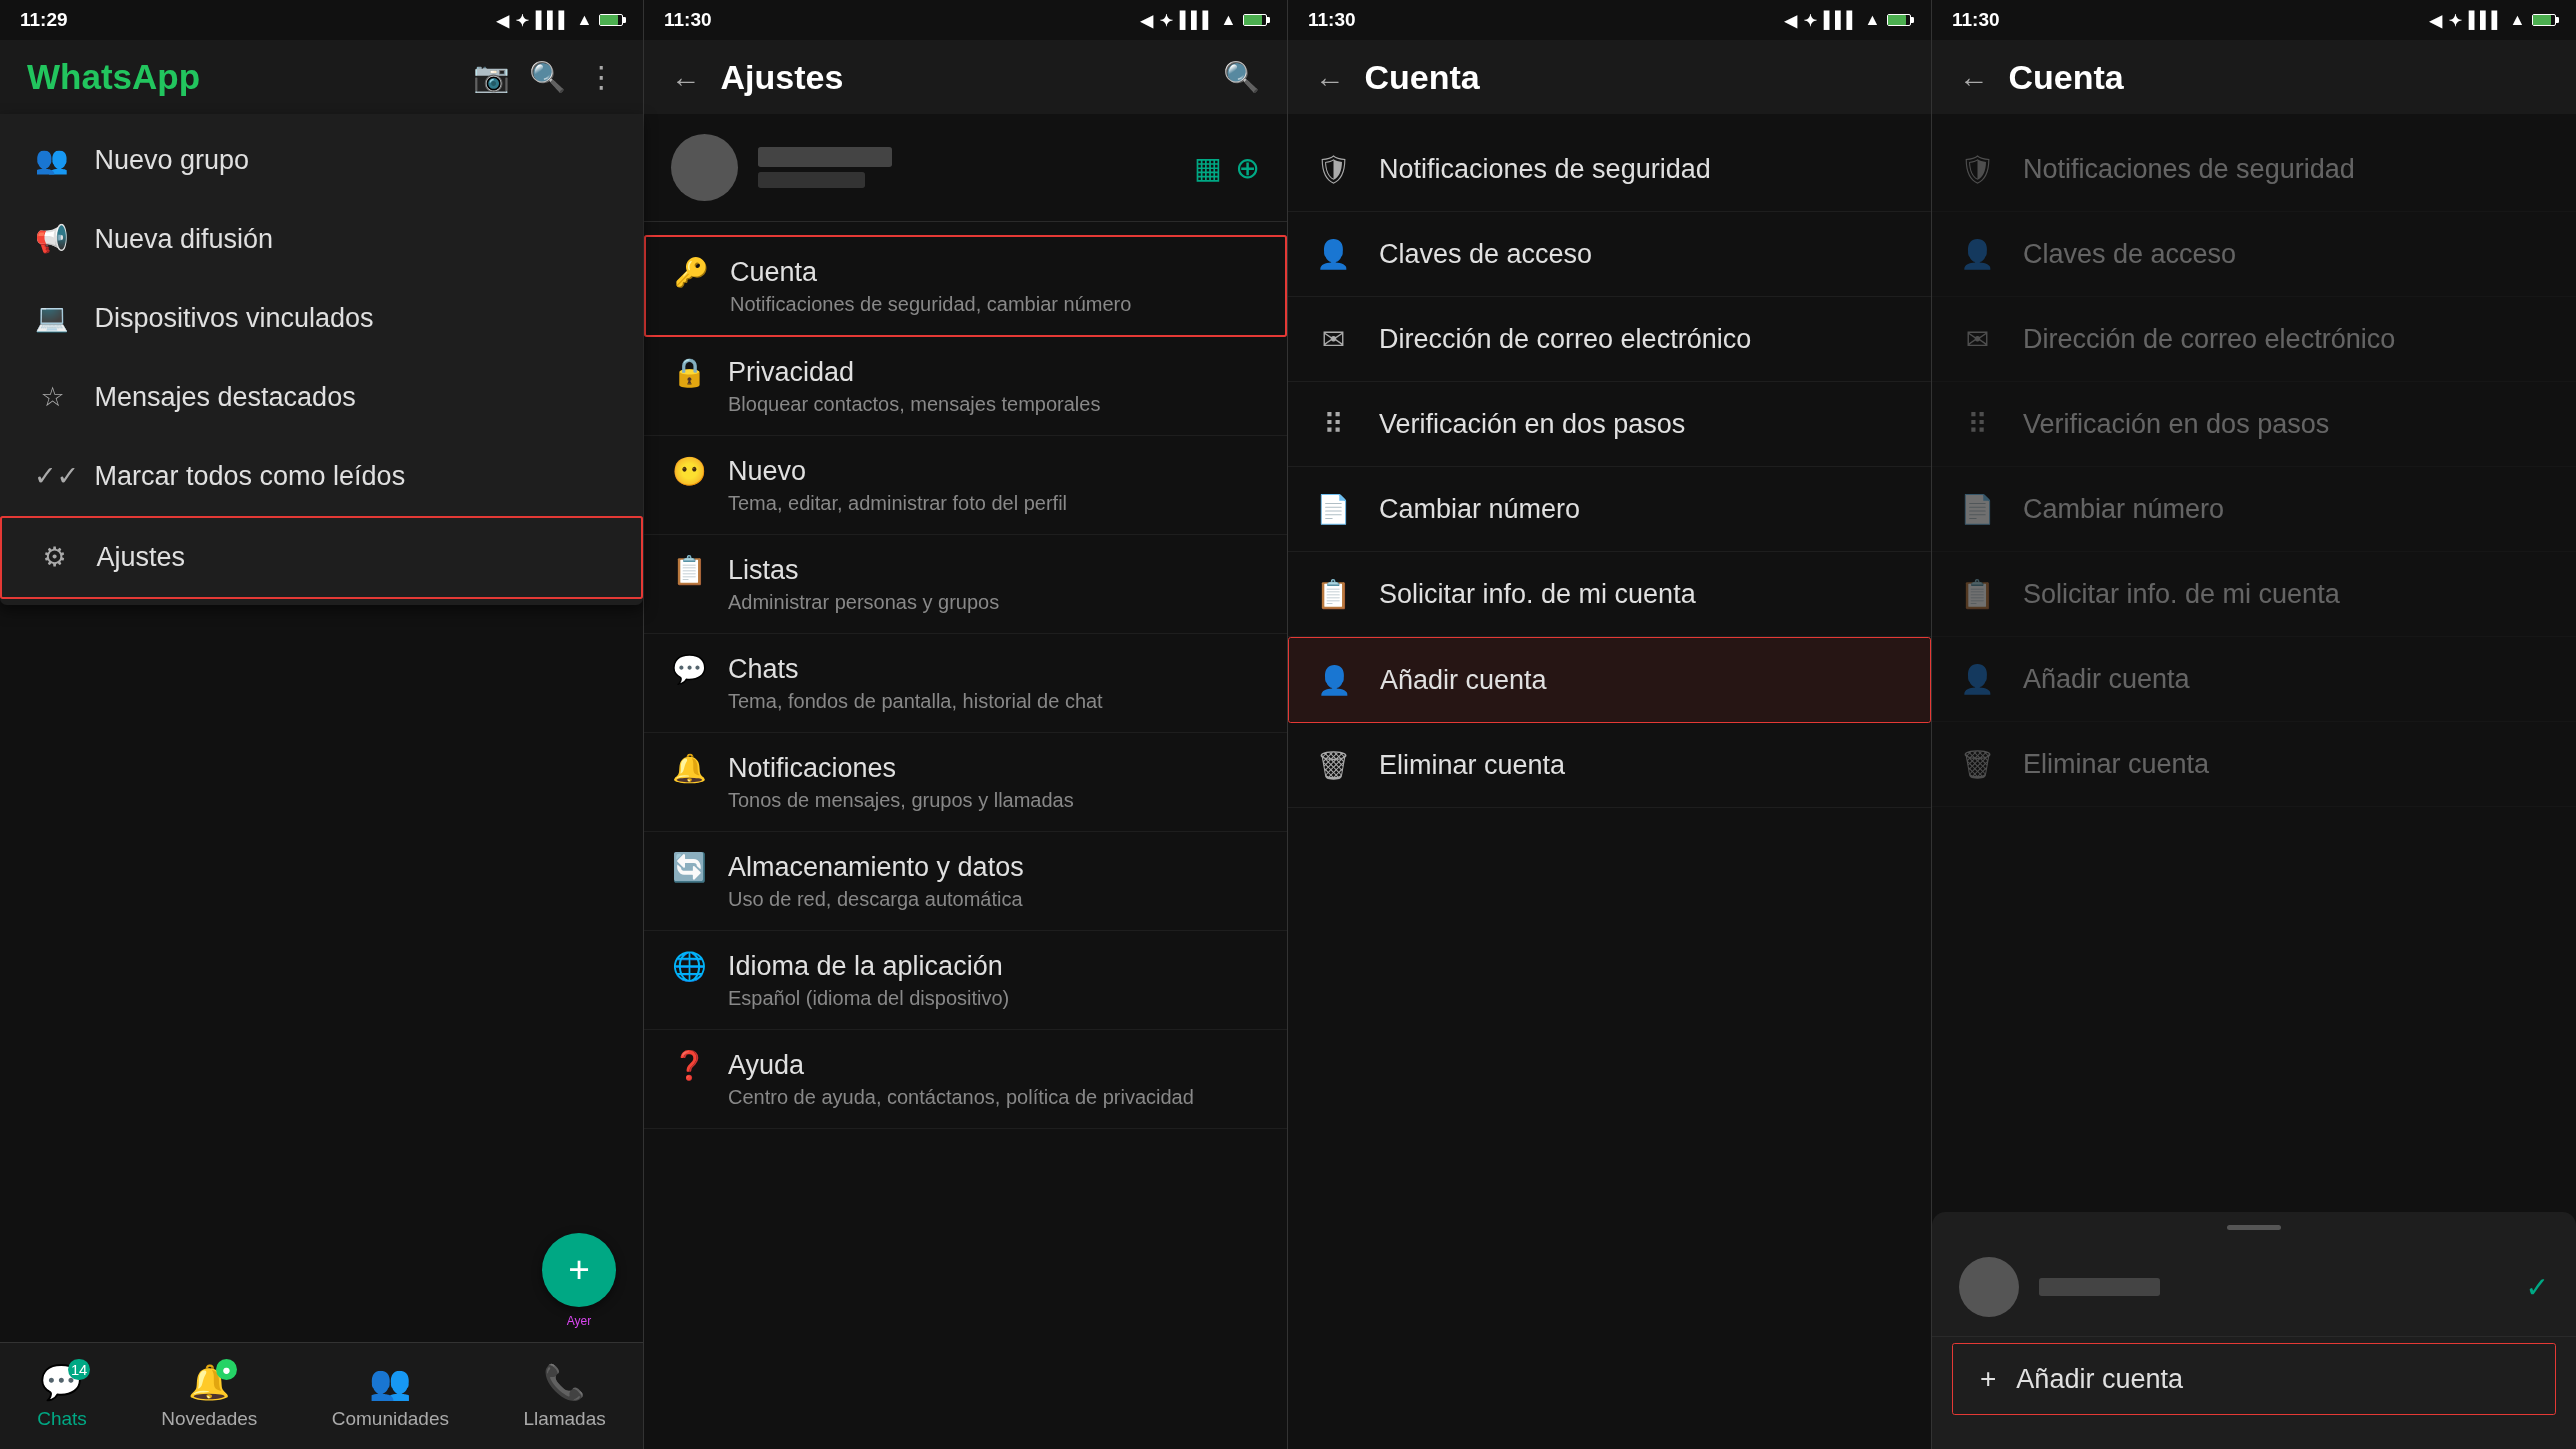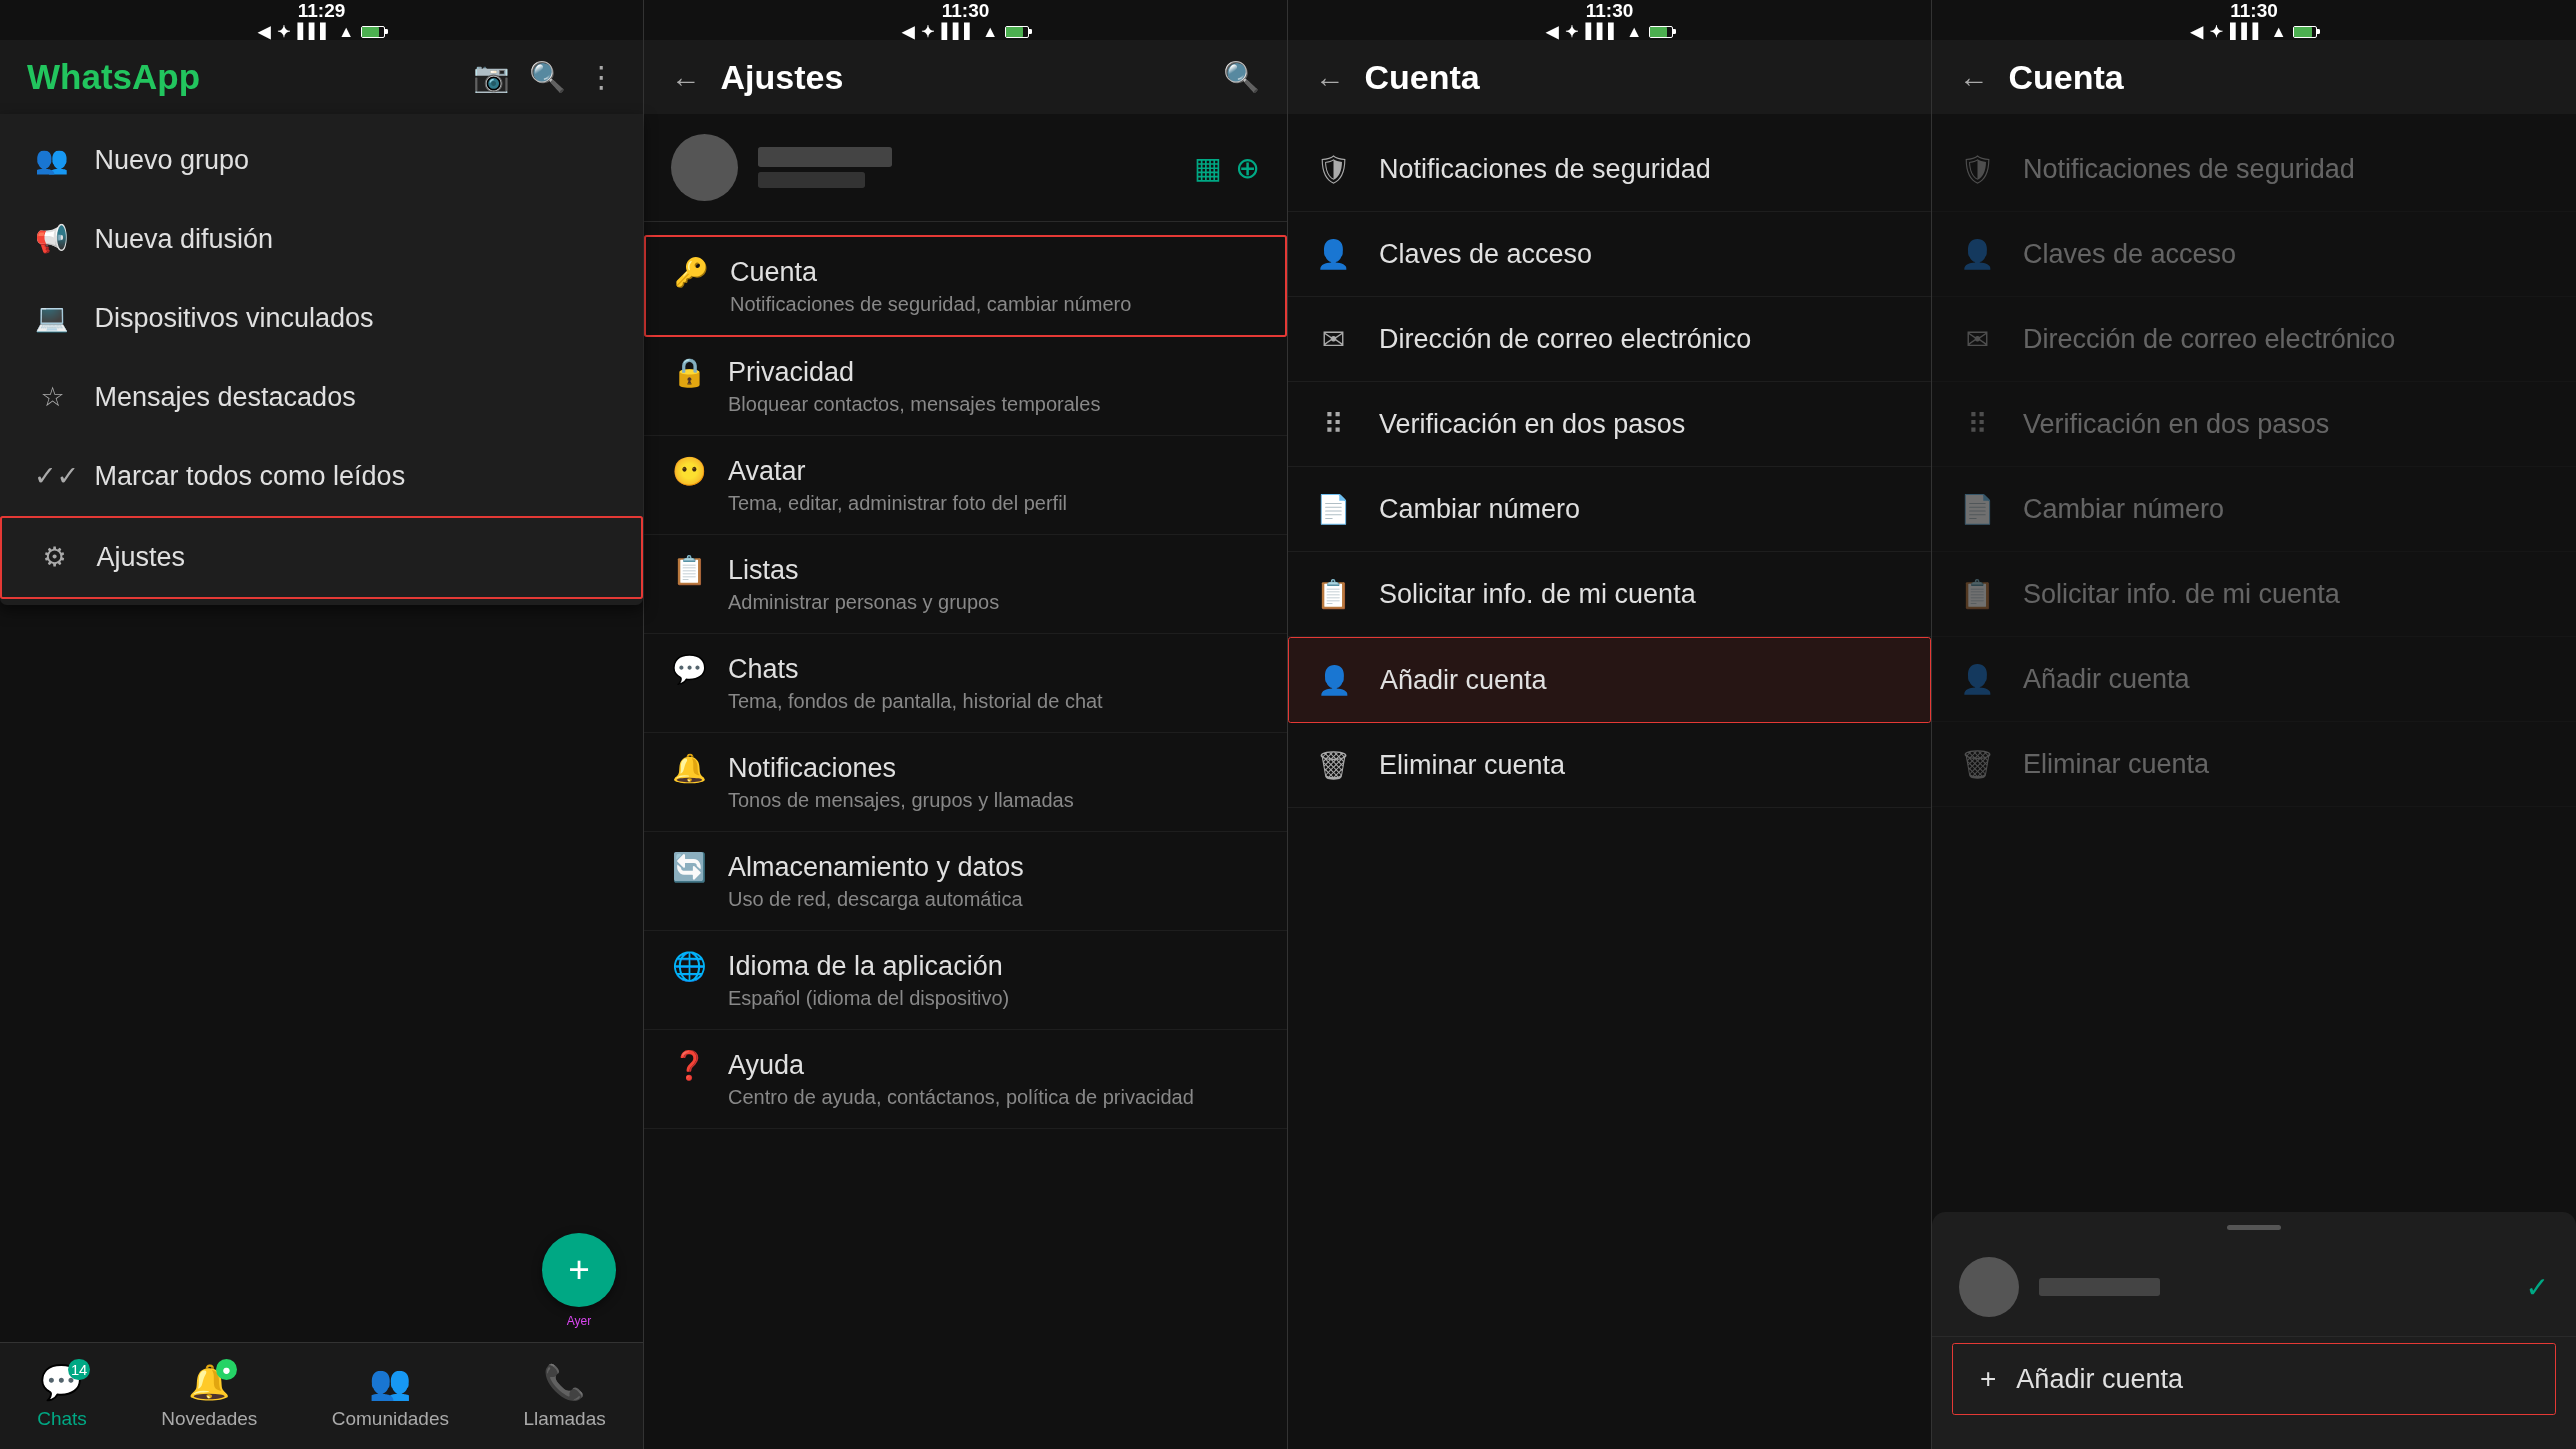--- a/index.html
+++ b/index.html
@@ -30,21 +30,20 @@
     .status-bar {
       height: 40px;
       background: #111;
       display: flex;
       align-items: center;
       justify-content: space-between;
       padding: 0 20px;
       color: #fff;
       font-size: 19px;
       font-weight: 600;
-      flex-direction: column;
     }
 
     .status-icons {
       display: flex;
       align-items: center;
       gap: 6.7px;
       font-size: 16px;
     }
 
     .battery-icon {
@@ -591,21 +590,21 @@
       <div class="settings-item-row">
         <span class="settings-icon">🔒</span>
         <span class="settings-label">Privacidad</span>
       </div>
       <span class="settings-sublabel">Bloquear contactos, mensajes temporales</span>
     </div>
 
     <div class="settings-item">
       <div class="settings-item-row">
         <span class="settings-icon">😶</span>
-        <span class="settings-label">Avatar</span>
+        <span class="settings-label">Nuevo</span>
       </div>
       <span class="settings-sublabel">Tema, editar, administrar foto del perfil</span>
     </div>
 
     <div class="settings-item">
       <div class="settings-item-row">
         <span class="settings-icon">📋</span>
         <span class="settings-label">Listas</span>
       </div>
       <span class="settings-sublabel">Administrar personas y grupos</span>

